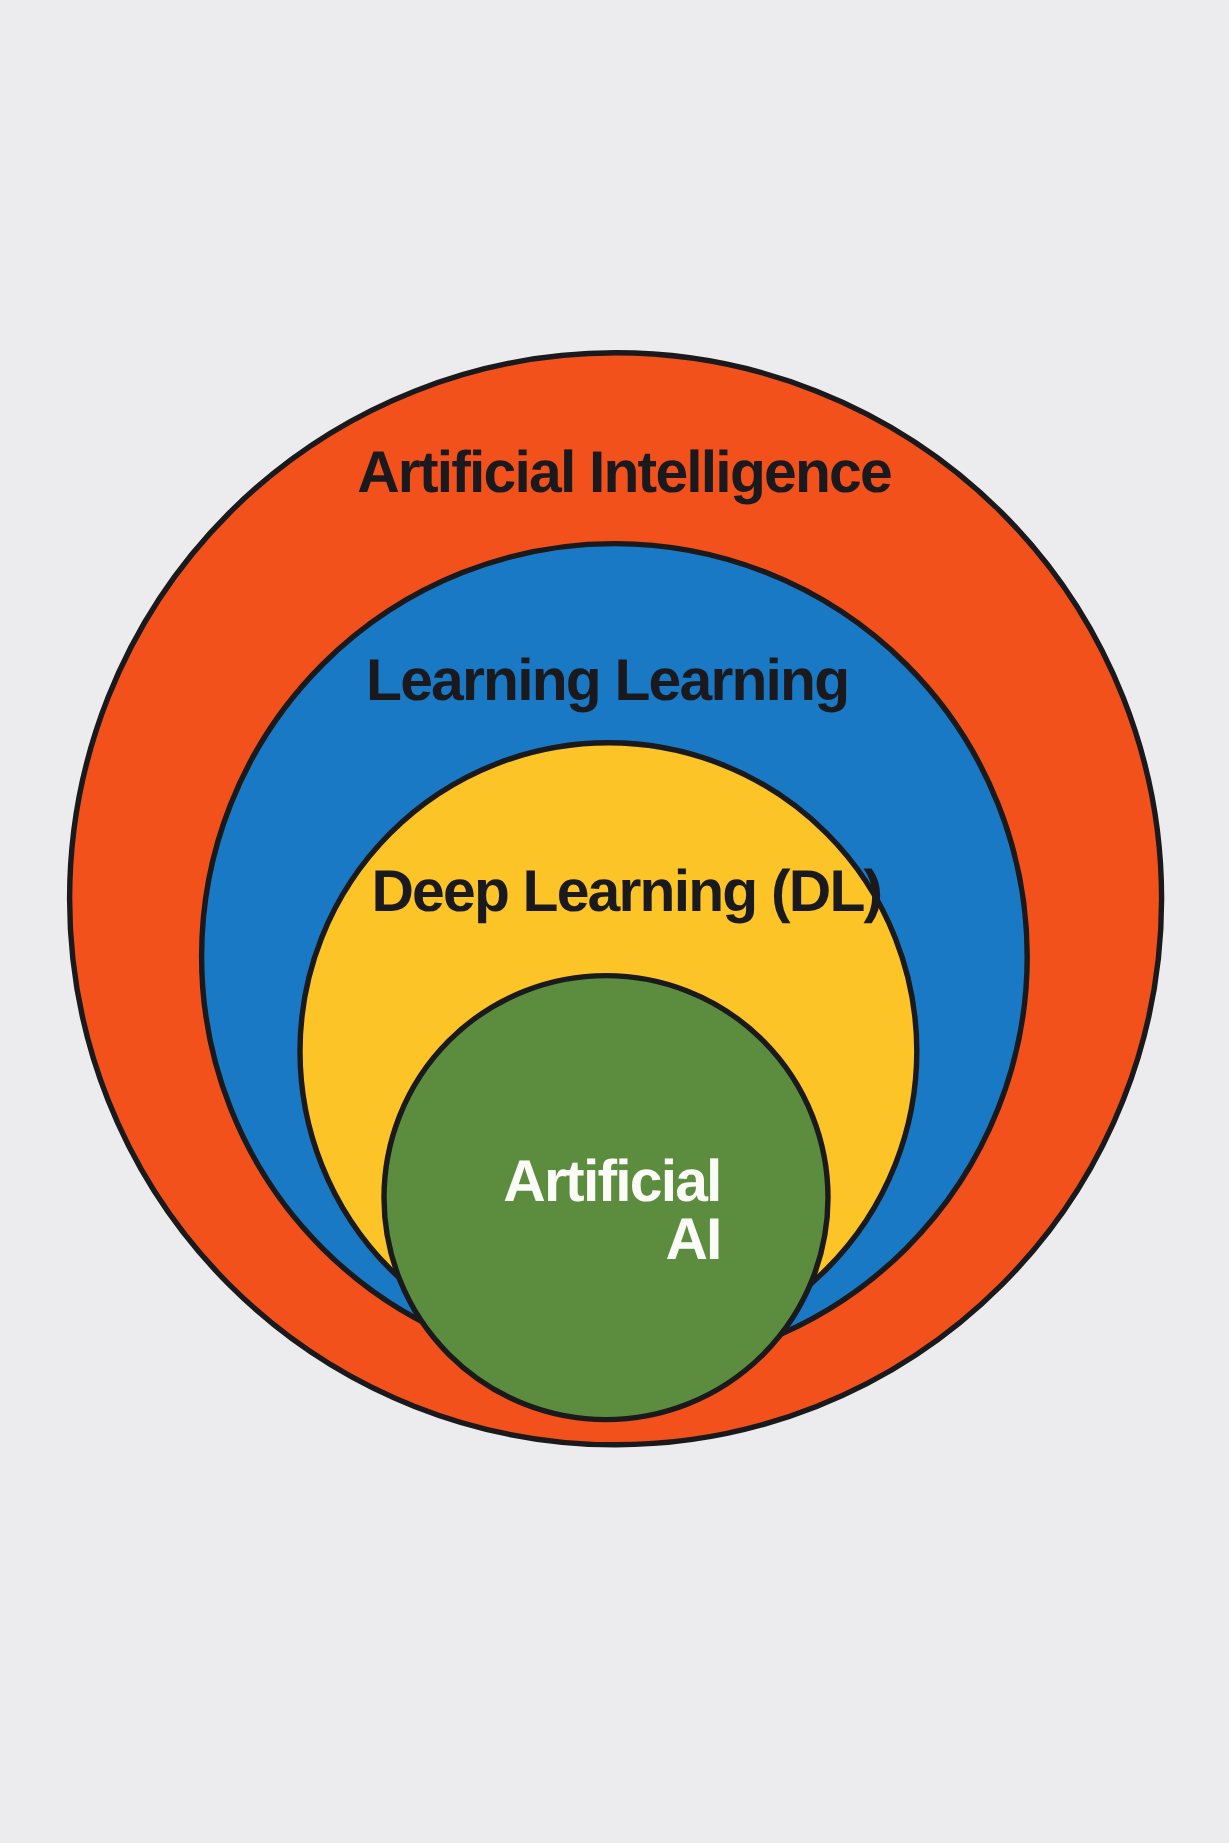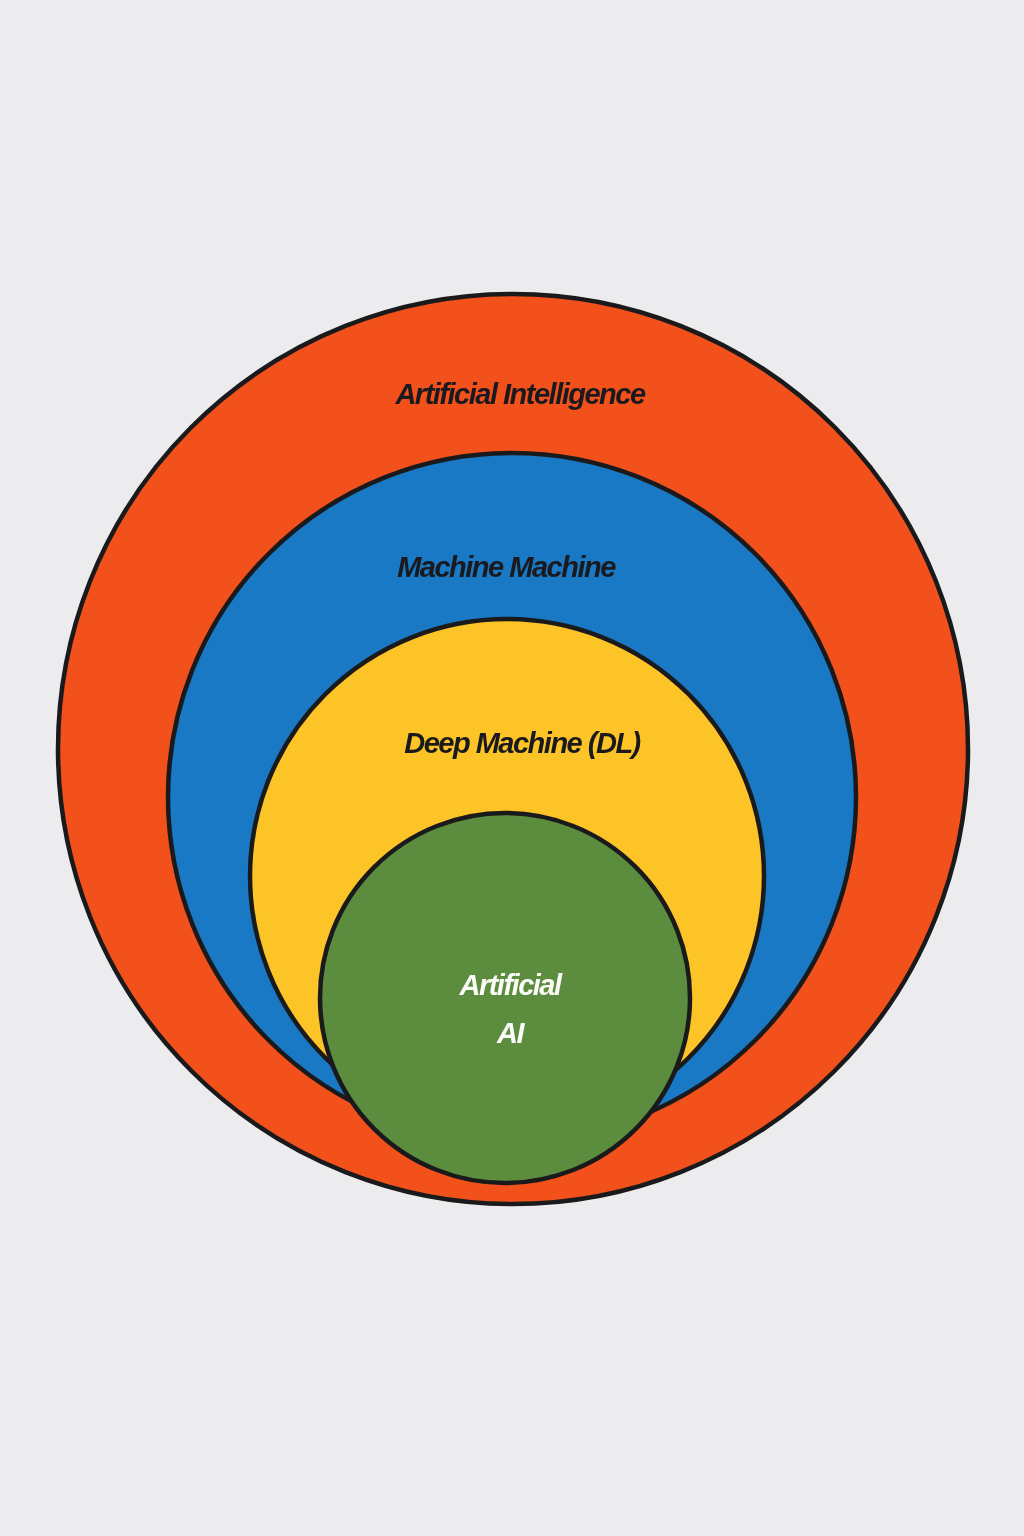--- a/index.html
+++ b/index.html
@@ -20,45 +20,44 @@
   }
   .canvas svg {
     position: absolute;
     left: 0;
     top: 0;
   }
   .ring-label {
     position: absolute;
     transform: translate(-50%, -50%);
     font-weight: 700;
-    font-size: 29px;
+    font-size: 49px;
     letter-spacing: -1.5px;
     line-height: 48px;
     white-space: pre-line;
-    text-align: center;
+    text-align: right;
     pointer-events: none;
-    font-style: italic;
   }
   .label-dark  { color: #1A1A1E; }
   .label-light { color: #FBFBF8; }
 </style>
 </head>
 <body>
 
 <div class="canvas">
 
   <svg width="1024" height="1536" viewBox="0 0 1024 1536">
     <circle cx="513" cy="749" r="455" stroke-width="4.5" fill="#F2511B" stroke="#1A1A1C"></circle>
     <circle cx="512" cy="797" r="344" stroke-width="4.5" fill="#1A79C4" stroke="#1A1A1C"></circle>
     <circle cx="507" cy="876" r="257" stroke-width="4.5" fill="#FCC426" stroke="#1A1A1C"></circle>
     <circle cx="505" cy="998" r="185" stroke-width="4.5" fill="#5C8C3E" stroke="#1A1A1C"></circle>
   </svg>
 
   <div class="ring-label label-dark" style="left:520px; top:394px;">Artificial Intelligence</div>
 
-  <div class="ring-label label-dark" style="left:506px; top:567px;">Machine Machine</div>
+  <div class="ring-label label-dark" style="left:506px; top:567px;">Learning Learning</div>
 
-  <div class="ring-label label-dark" style="left:522px; top:743px;">Deep Machine (DL)</div>
+  <div class="ring-label label-dark" style="left:522px; top:743px;">Deep Learning (DL)</div>
 
   <div class="ring-label label-light" style="left:510px; top:1009px;">Artificial
 AI</div>
 
 </div>
 
 </body></html>

